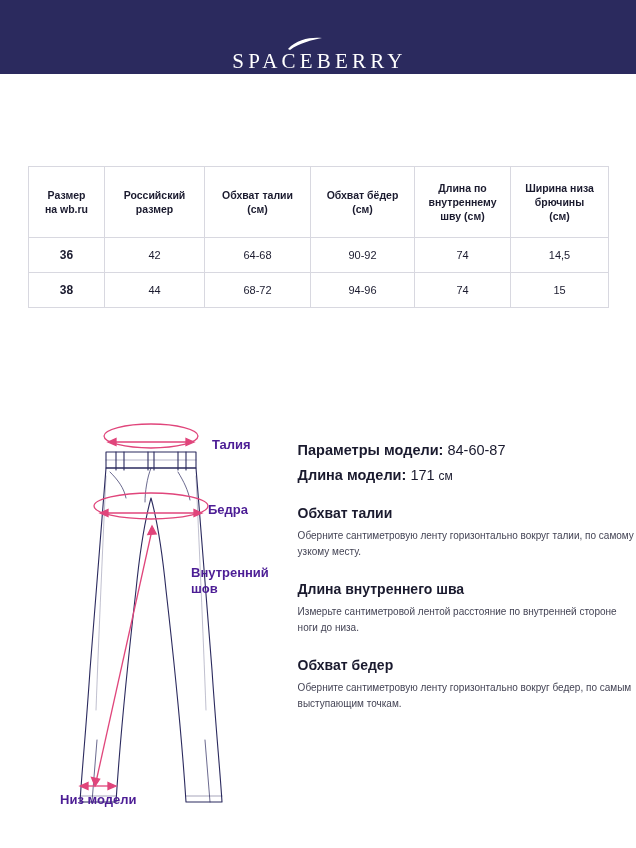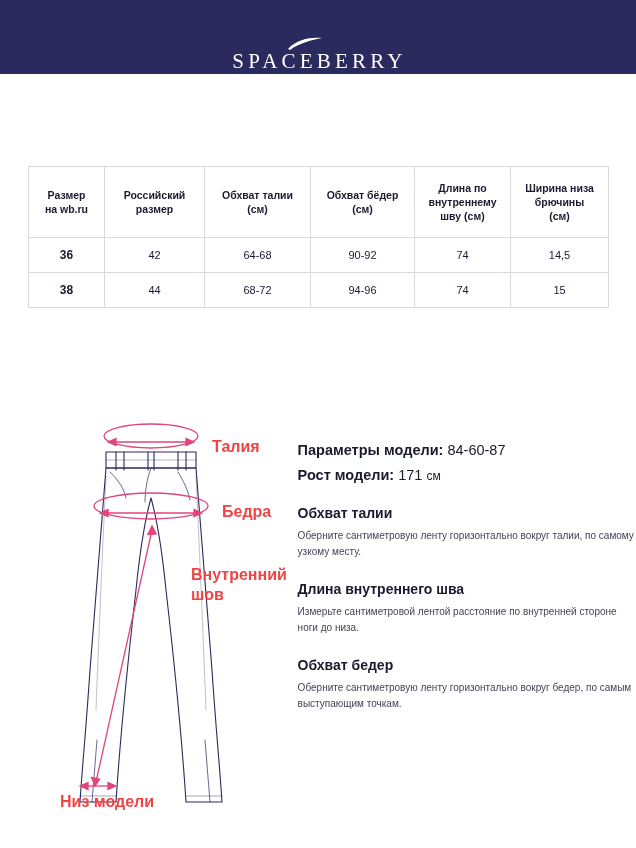--- a/index.html
+++ b/index.html
@@ -100,27 +100,27 @@
     width: 296px;
     height: 420px;
   }
   .figure svg {
     position: absolute;
     top: 0;
     left: 0;
   }
   .fig-label {
     position: absolute;
-    font-size: 16px;
-    font-weight: bold;
-    color: #ef4444;
+    font-size: 13px;
+    font-weight: bold;
+    color: #4c1d95;
     line-height: 1.25;
   }
   .lbl-waist { left: 212px; top: 27px; }
-  .lbl-hips  { left: 222px; top: 92px; }
+  .lbl-hips  { left: 208px; top: 92px; }
   .lbl-inseam{ left: 191px; top: 155px; width: 92px;}
   .lbl-hem   { left: 60px;  top: 382px; }
 
   .info {
     width: 340px;
     padding-left: 3px;
   }
   .model-line {
     font-size: 14.5px;
     color: #1a1a2e;
@@ -268,21 +268,21 @@
     </div>
 
     <div class="info">
       <div class="spacer-top"></div>
 
       <div class="model-line">
         <span>Параметры модели:</span>
         <span class="val">84-60-87</span>
       </div>
       <div class="model-line">
-        <span>Рост модели:</span>
+        <span>Длина модели:</span>
         <span class="val">171</span>
         <span class="unit">см</span>
       </div>
 
       <div class="block">
         <div class="block-title">Обхват талии</div>
         <div class="block-text">Оберните сантиметровую ленту горизонтально вокруг талии, по самому узкому месту.</div>
       </div>
 
       <div class="block">

